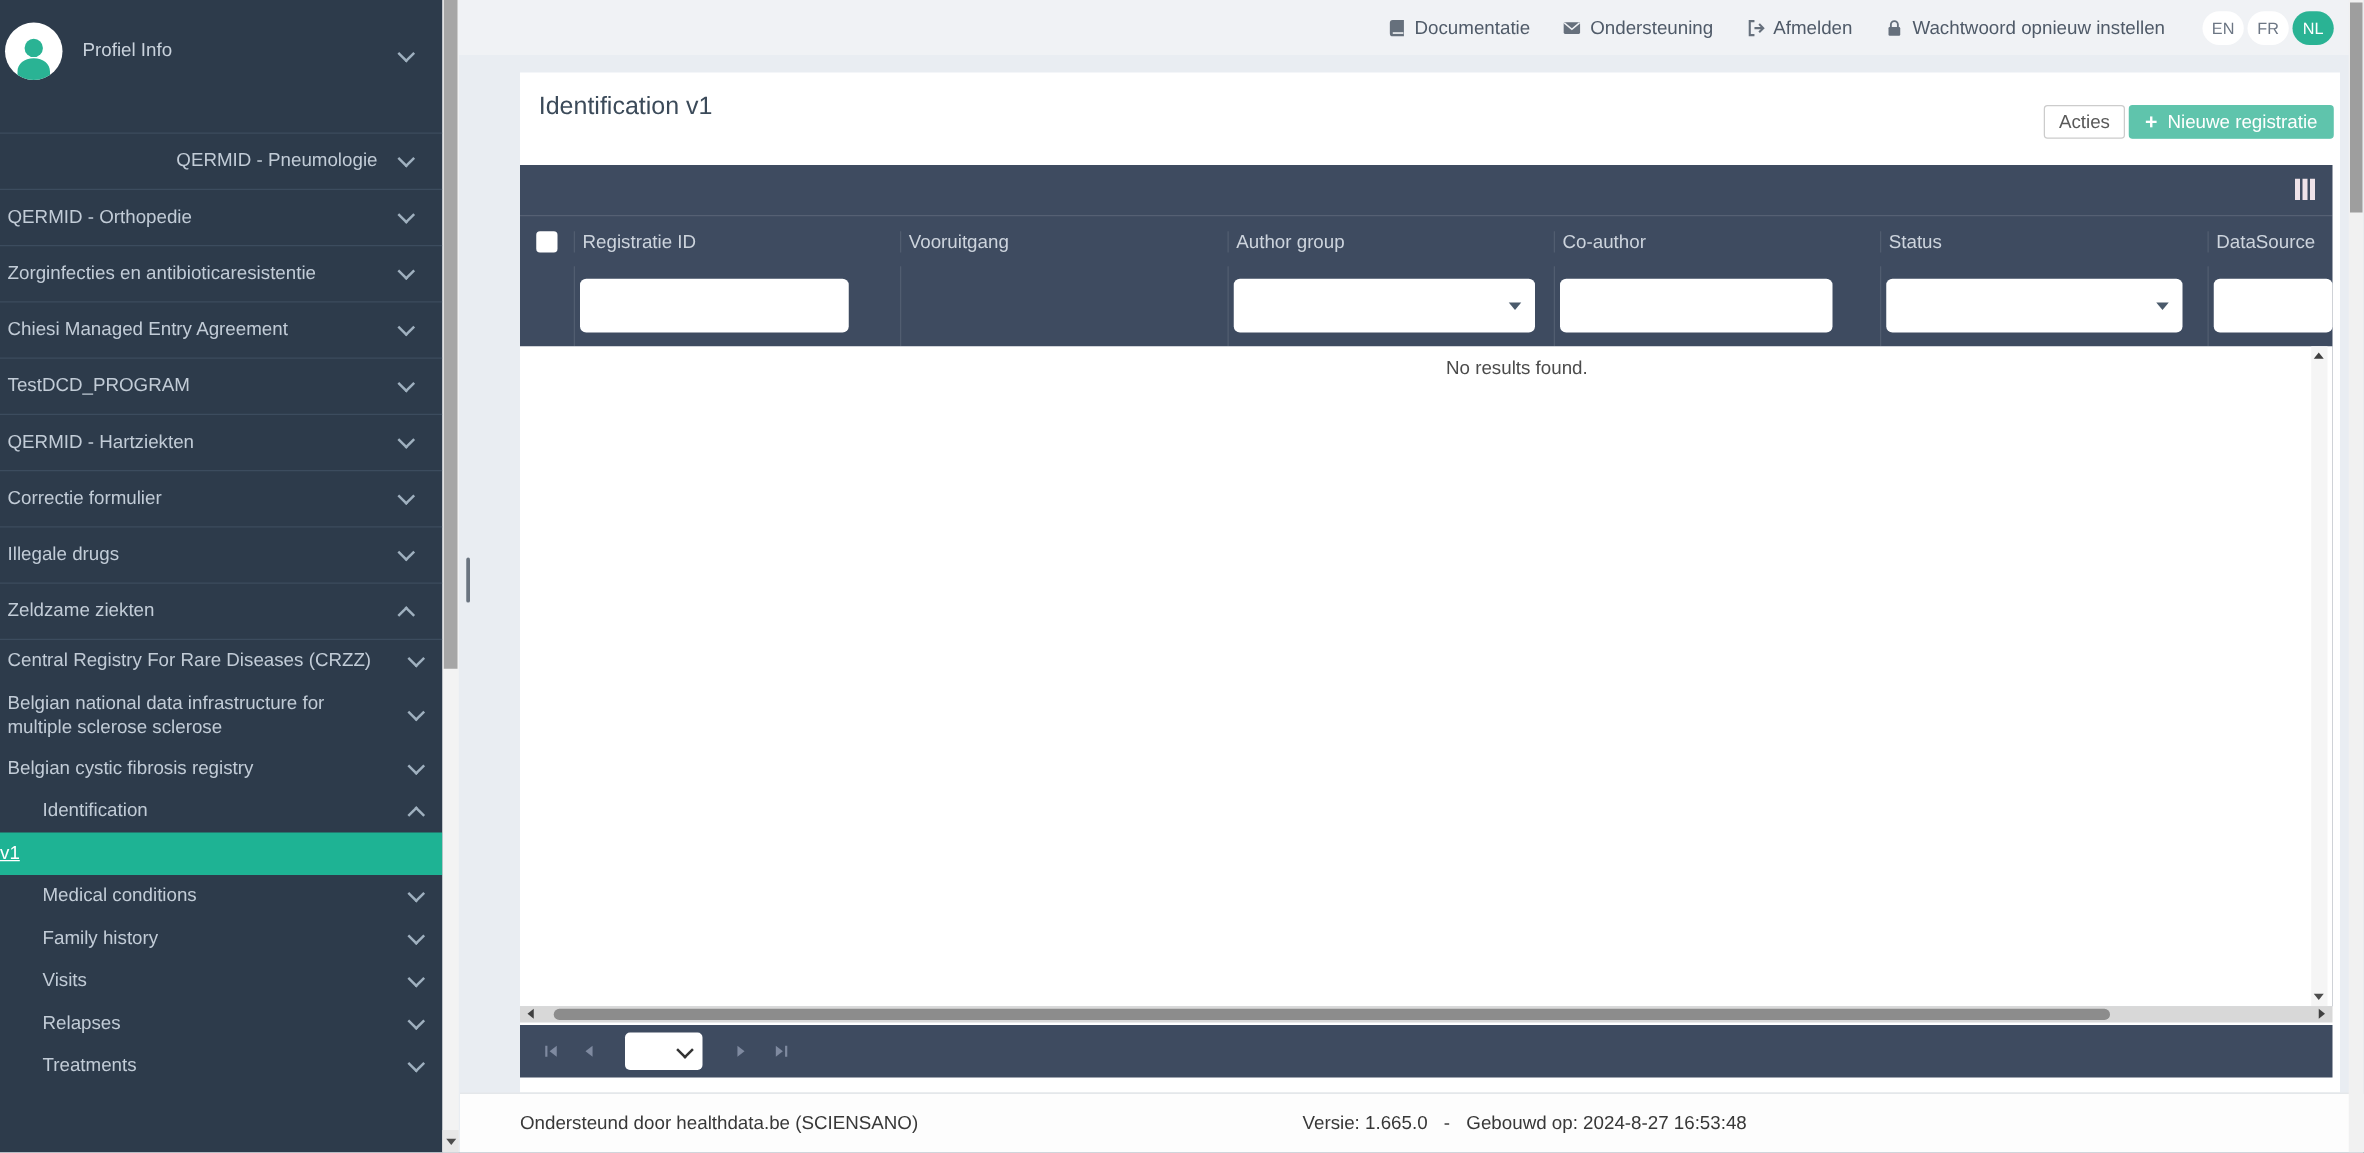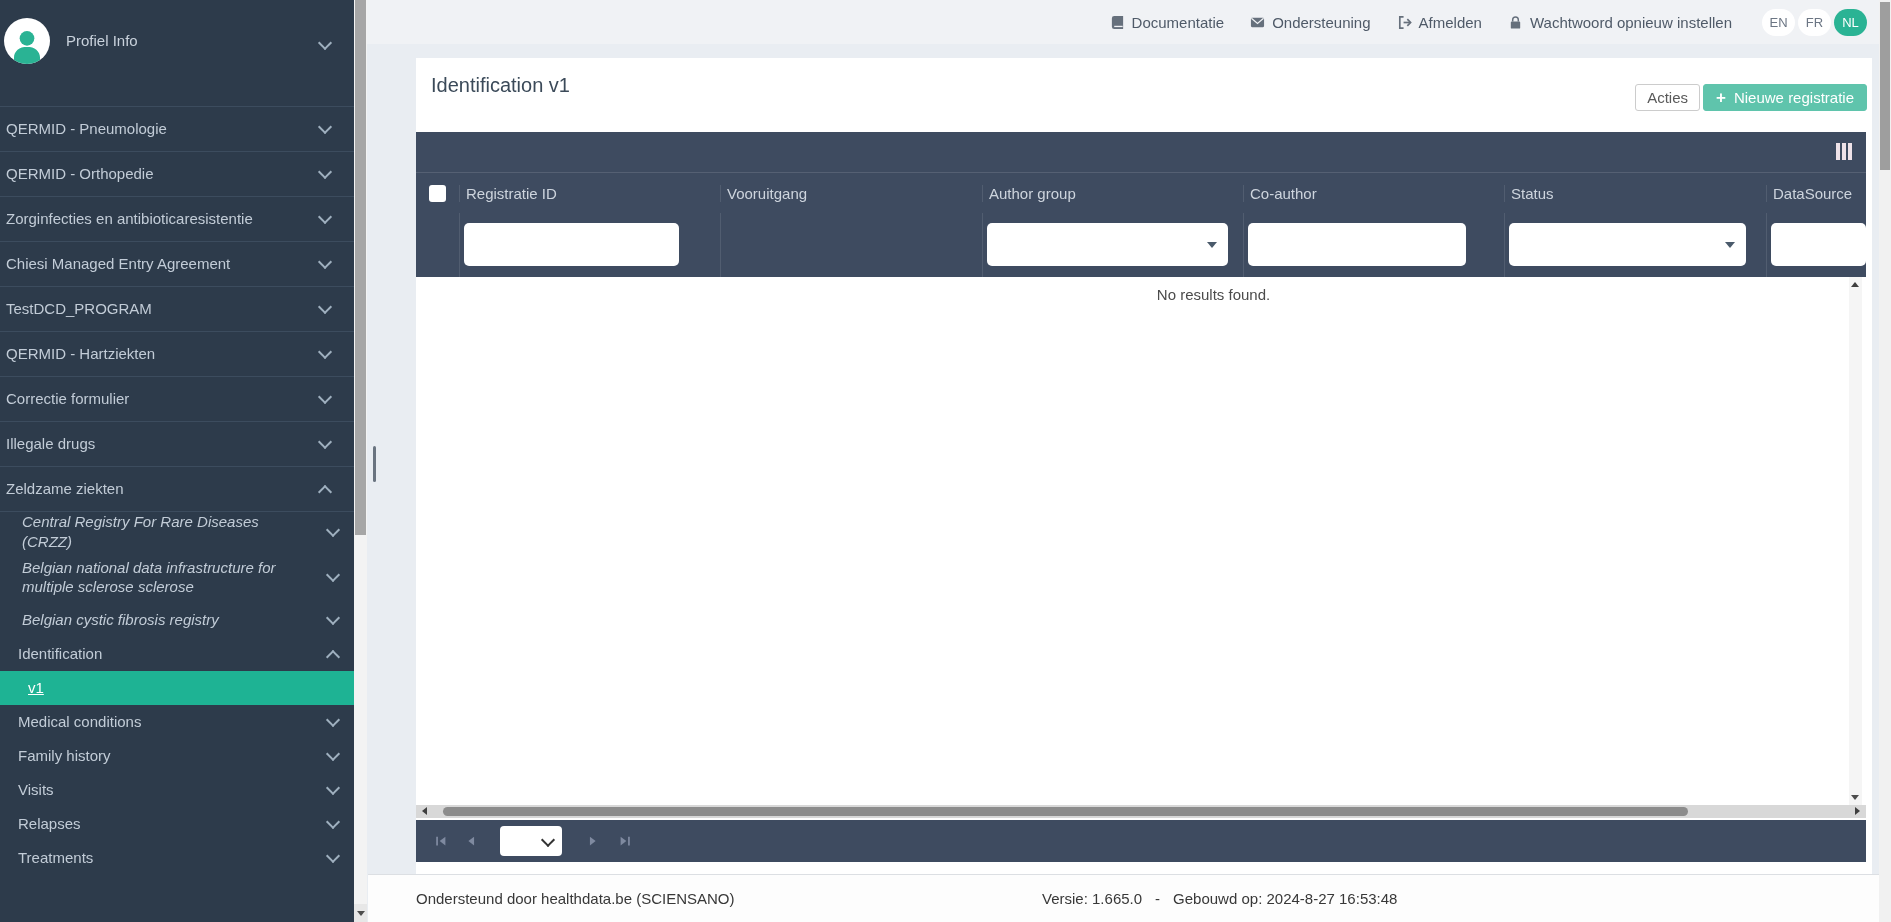--- a/index.html
+++ b/index.html
@@ -8,25 +8,25 @@
   
   .sidebar{position:absolute;left:0;top:0;width:354px;height:922px;background:#2d3b4b;overflow:hidden;}
   .profile-row{position:relative;height:84px;}
   .avatar{position:absolute;left:4px;top:18px;width:46px;height:46px;border-radius:50%;background:#fff;overflow:hidden;display:flex;align-items:flex-end;justify-content:center;}
   .avatar svg{width:40px;height:40px;}
   .profile-label{position:absolute;left:66px;top:32px;color:#c9d2dc;font-size:15px;}
   .sidebar-gap{height:22px;}
   .nav-row{position:relative;display:flex;align-items:center;color:#c2ccd7;font-size:15px;padding-right:52px;cursor:pointer;}
   .nav-row .nav-label{line-height:1.3;}
   .lv0{min-height:44px;border-bottom:1px solid #3c4c5e;padding-left:6px;}
-  .lv0.first{border-top:1px solid #3c4c5e;}
-  .lv1{min-height:34px;padding-left:22px;font-style:italic;}
+  .lv0.first{border-top:1px solid #3c4c5e;justify-content:flex-end;}
+  .lv1{min-height:34px;padding-left:6px;}
   .lv1.tall{min-height:48px;padding-top:2px;padding-bottom:2px;}
-  .lv2{min-height:34px;padding-left:18px;}
-  .lv3{min-height:34px;padding-left:28px;text-decoration:underline;}
+  .lv2{min-height:34px;padding-left:18px;margin-left:16px;}
+  .lv3{min-height:34px;text-decoration:underline;}
   .nav-row.active{background:#1eb394;color:#fff;}
   .chev{position:absolute;width:8px;height:8px;border-right:2px solid #9fb0bf;border-bottom:2px solid #9fb0bf;}
   .chev.down{transform:rotate(45deg);top:calc(50% - 7px);}
   .chev.up{transform:rotate(-135deg);top:calc(50% - 2px);}
   .lv0 .chev,.profile-row .chev{right:24px;}
   .lv1 .chev,.lv2 .chev{right:16px;}
   .profile-row .chev{top:38px;}
 
   
   .side-scroll{position:absolute;left:354px;top:0;width:13px;height:922px;background:#f3f3f3;}

